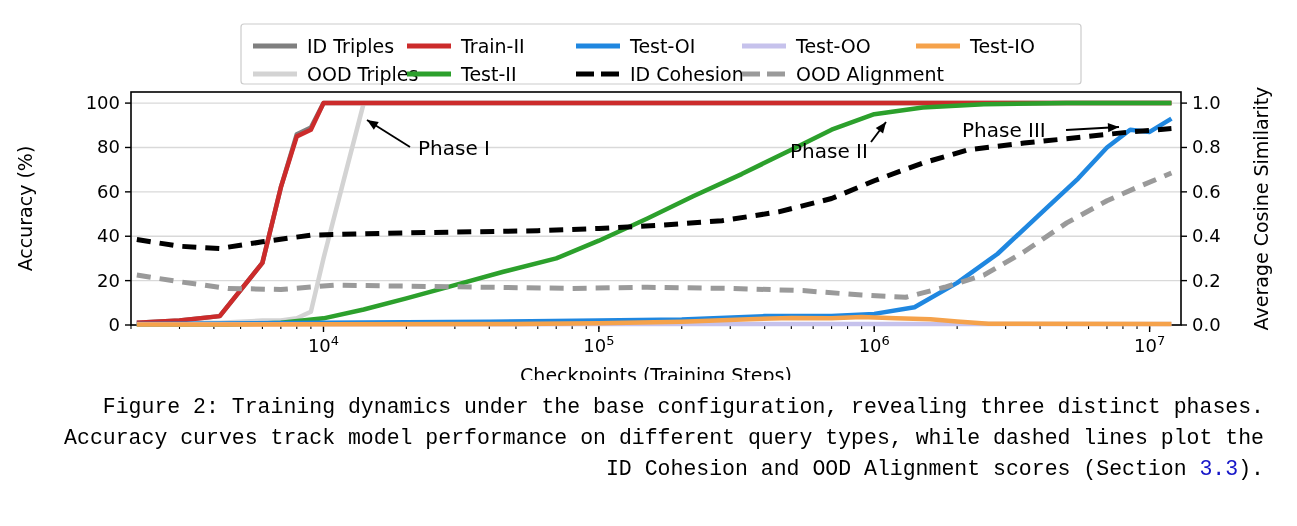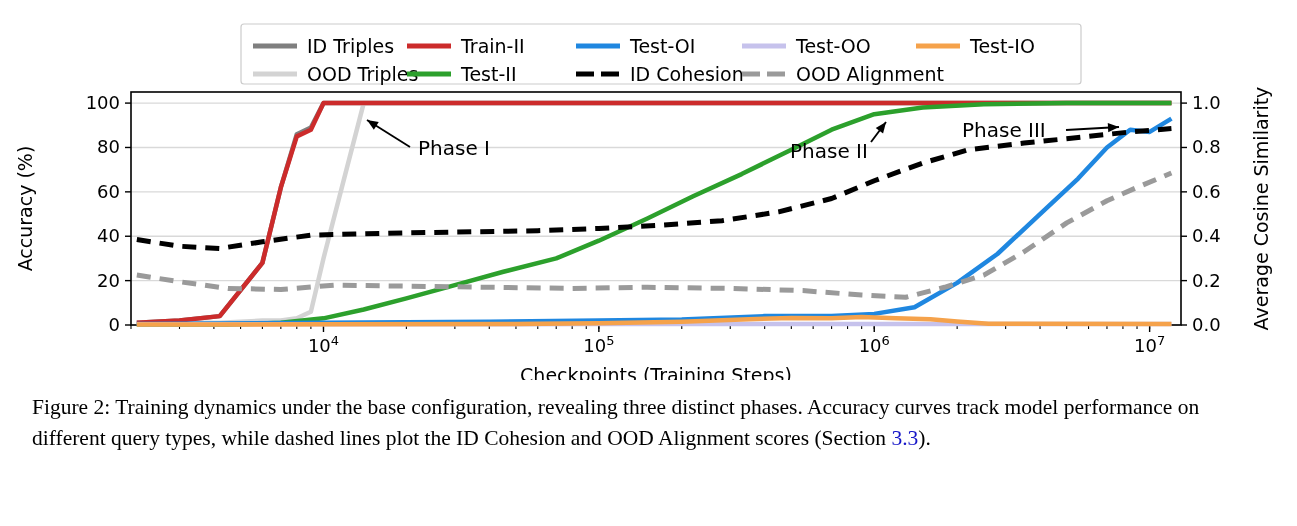--- a/index.html
+++ b/index.html
@@ -9,25 +9,25 @@
     color:#000;
     overflow:hidden;
     position:relative;
   }
   #figure{position:absolute;left:0;top:0;width:1297px;height:380px;}
   #figure svg{display:block;}
   .caption{
     position:absolute;
     left:32px;top:392px;
     width:1232px;
-    font-family:Liberation Serif, serif;
+    font-family:Liberation Mono, monospace;
     font-size:21.5px;
     line-height:31px;
     color:#000;
-    text-align:left;
+    text-align:right;
   }
   .caption .lnk{color:#1616c8;}
 </style>
 </head>
 <body>
 
 <div id="figure">
     <svg width="1297" height="380" viewBox="0 0 1297 380">
       <rect x="131" y="92" width="1050" height="233" fill="#ffffff"></rect>
       <line x1="131" y1="325" x2="1181" y2="325" stroke="#d9d9d9" stroke-width="1.4"></line>

